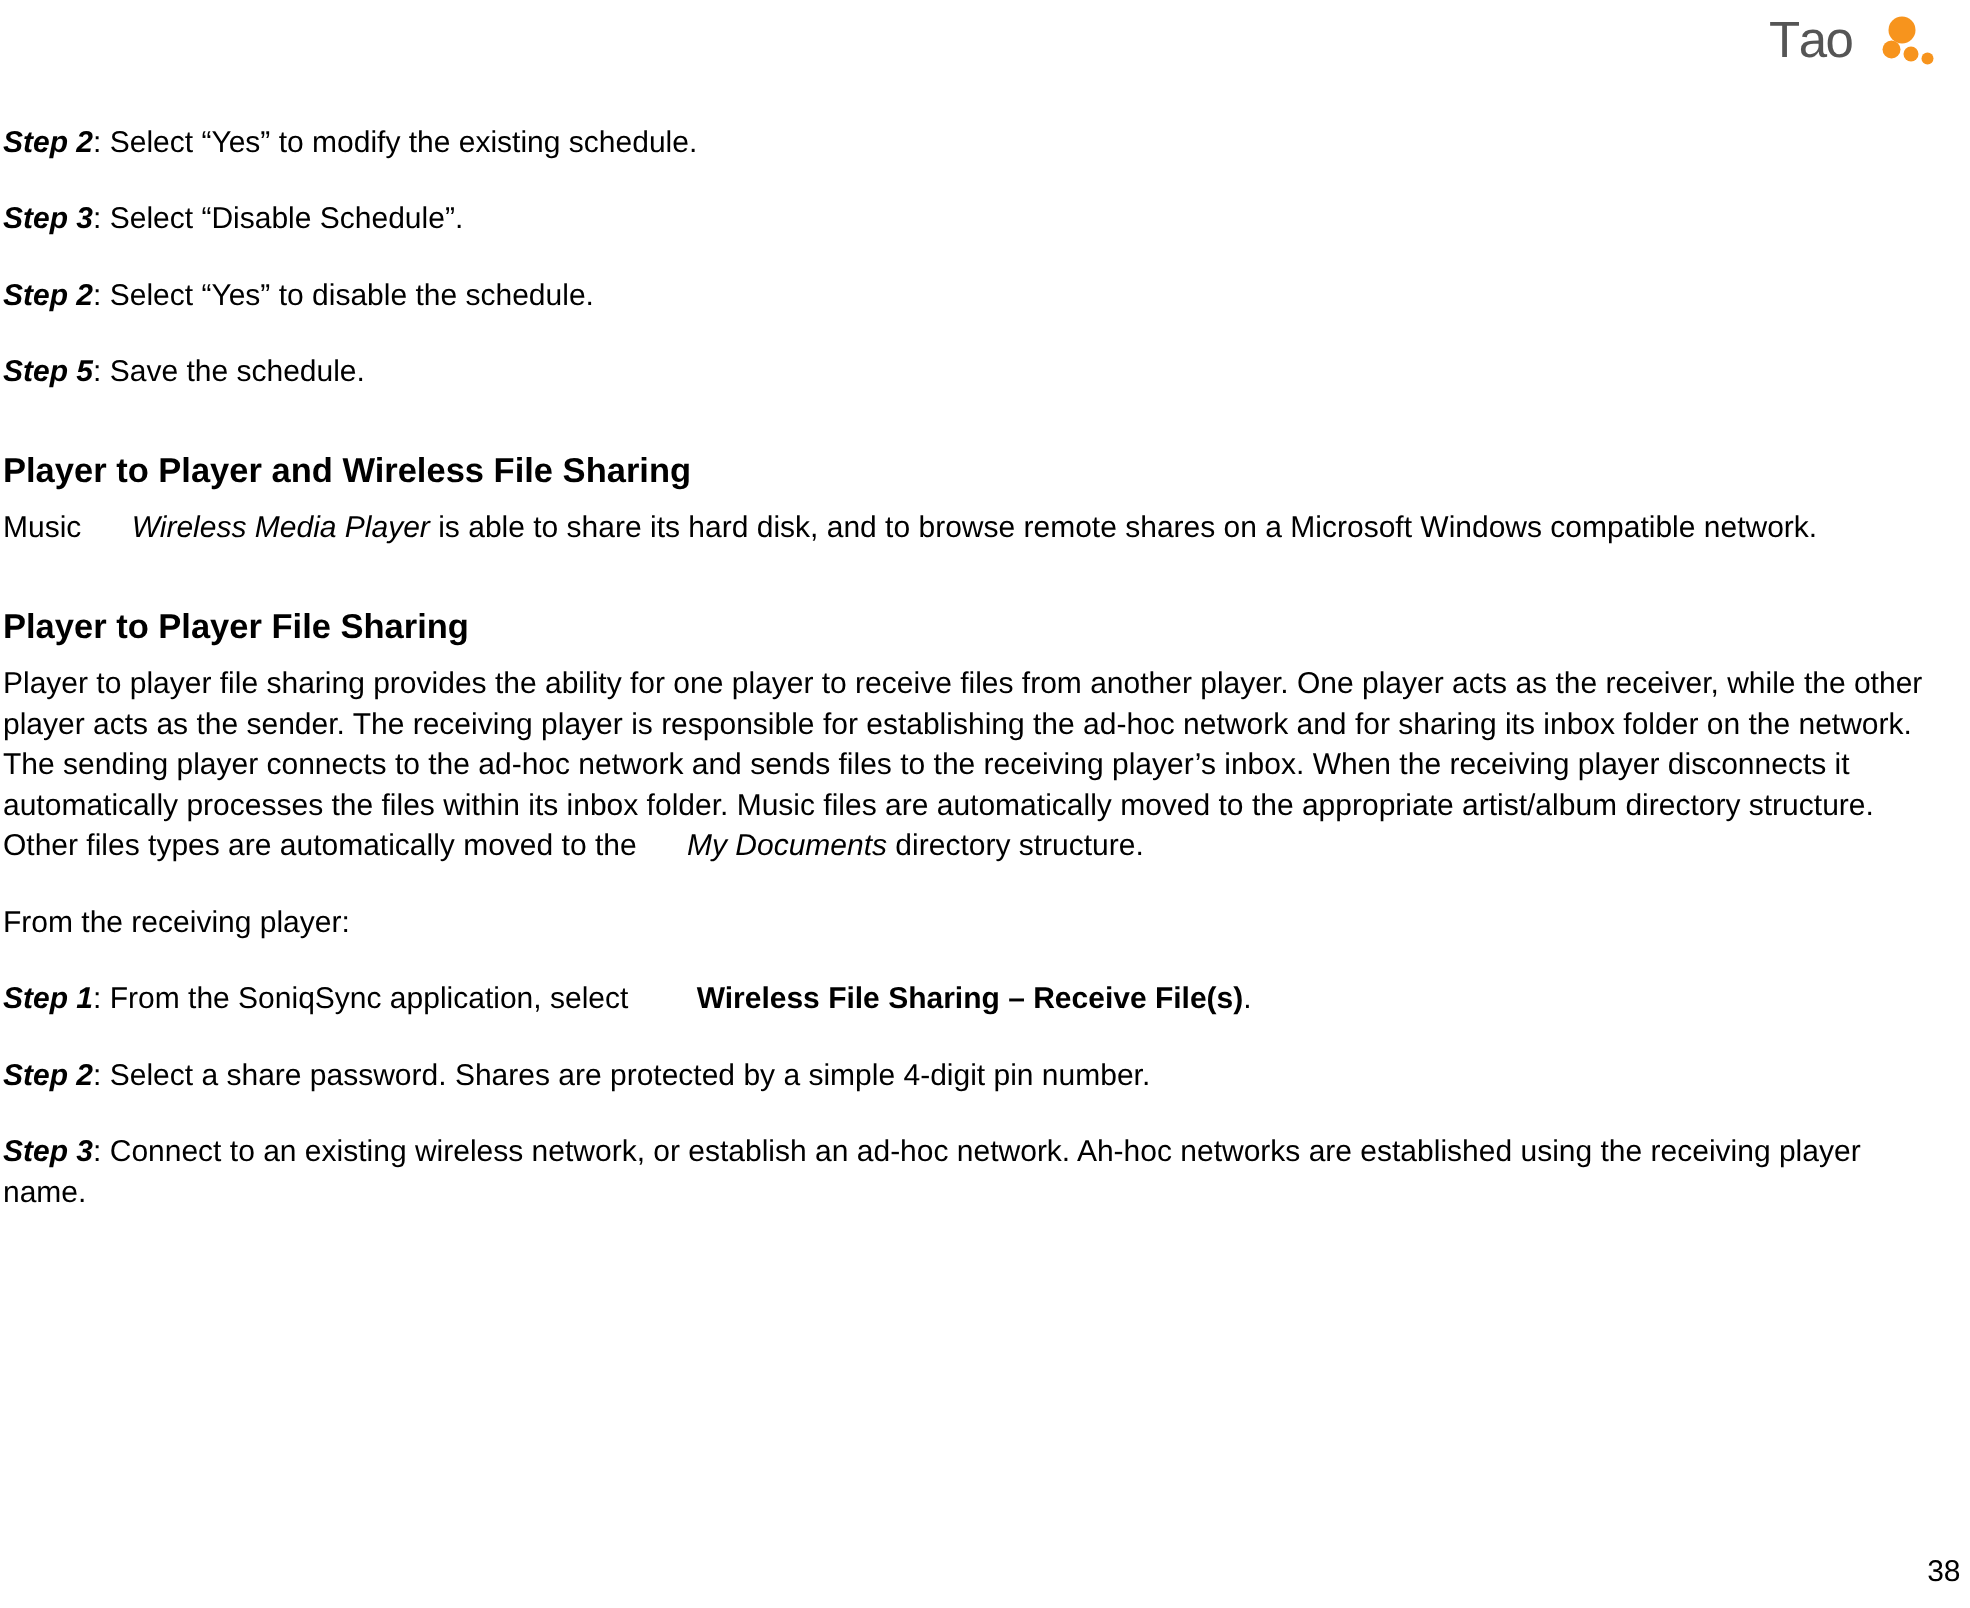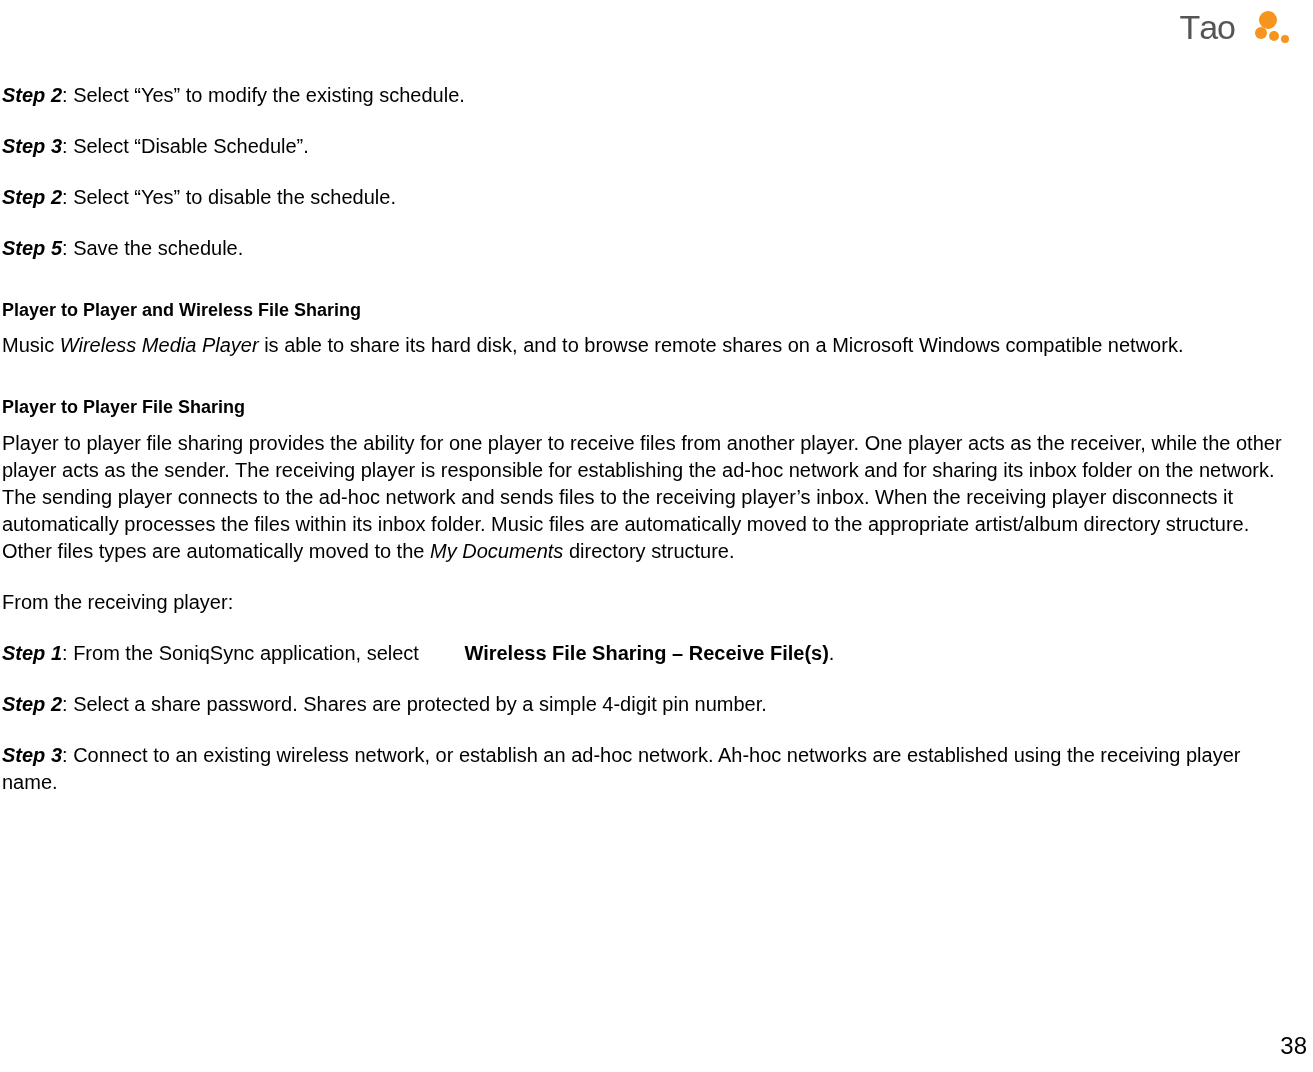--- a/index.html
+++ b/index.html
@@ -46,34 +46,34 @@
     top: 82px;
     left: 2px;
     right: 24px;
     line-height: 1.35;
   }
   .step-line { margin-bottom: 24px; }
   .step-label { font-style: italic; font-weight: bold; }
   .section-heading {
     font-family: Verdana, Geneva, sans-serif;
     font-weight: bold;
-    font-size: 18px;
+    font-size: 23px;
     margin-top: 36px;
     margin-bottom: 10px;
   }
   .para { margin-bottom: 24px; }
-  .italic { font-style: italic; }
+  .italic { font-style: italic; margin-left: 28px; }
   .bold { font-weight: bold; margin-left: 40px; }
   .subhead { margin-top: 6px; margin-bottom: 24px; }
 
   .page-number {
     position: absolute;
     bottom: 12px;
     right: 6px;
-    font-size: 24px;
+    font-size: 20px;
   }
 </style>
 </head>
 <body>
 
 <div class="header">
   <div class="logo">
     <span class="logo-text"><span class="t1">T</span>ao</span>
     <span class="logo-dots">
       <span class="dot big"></span>

